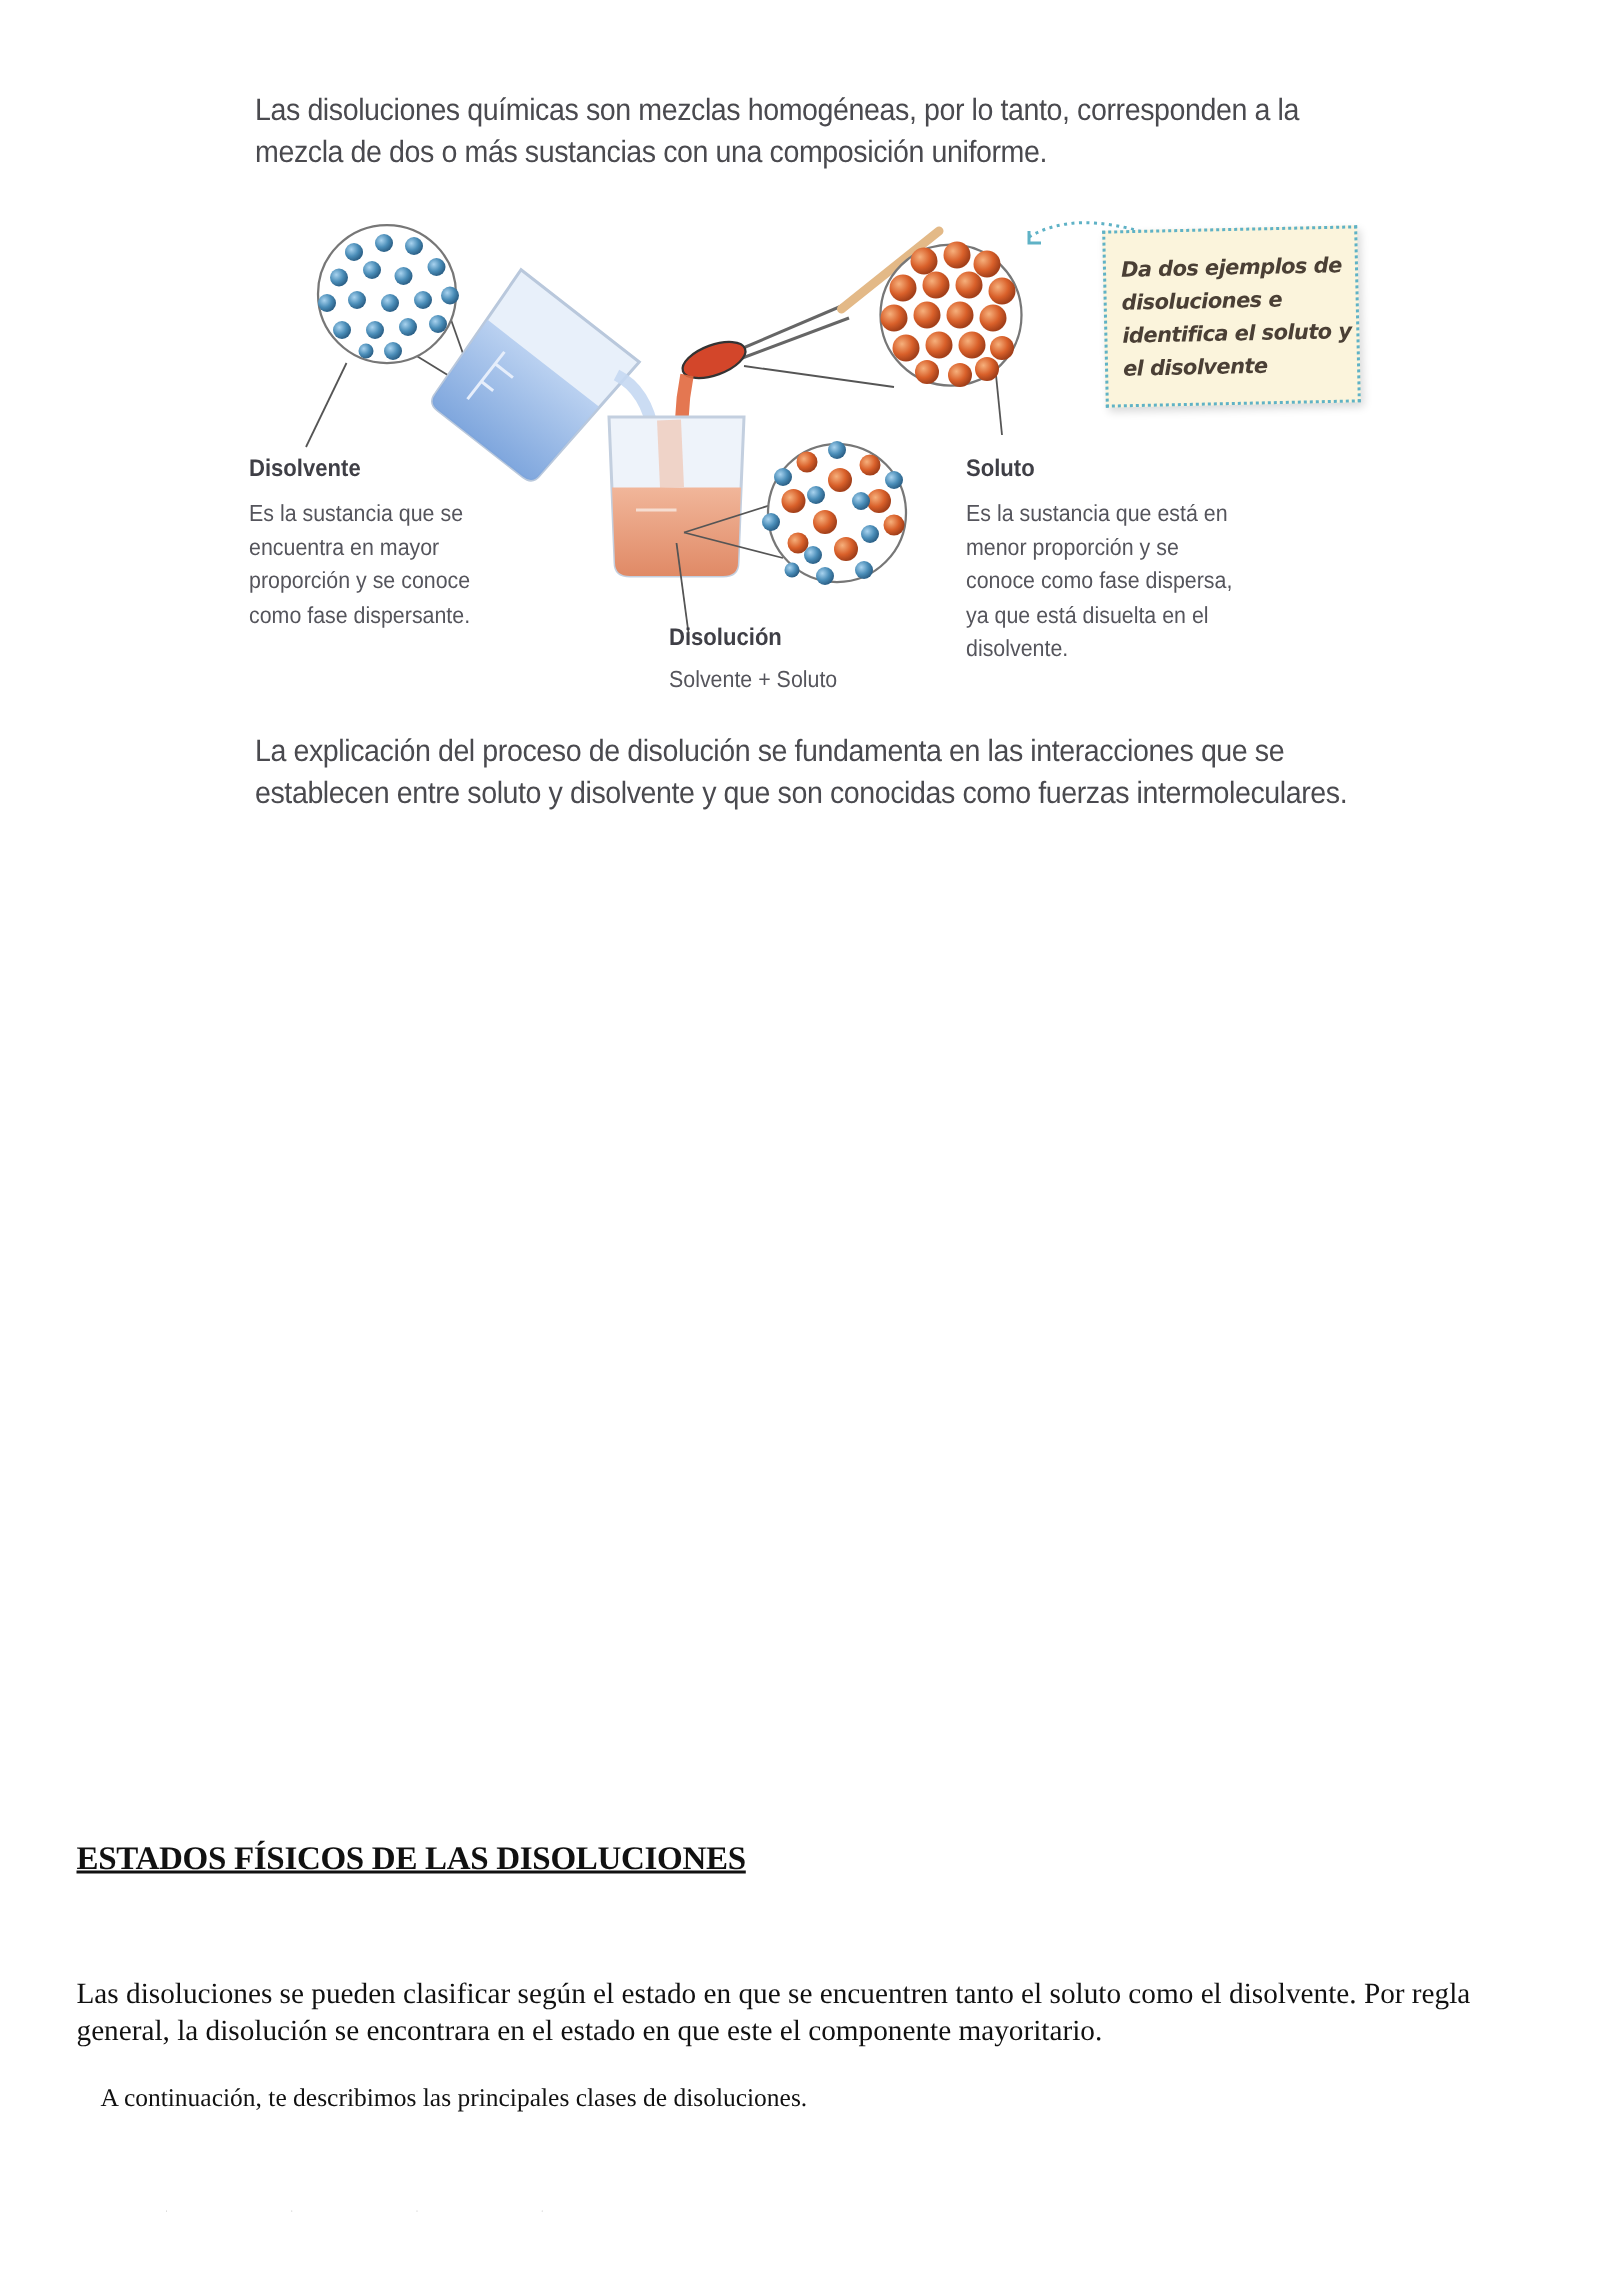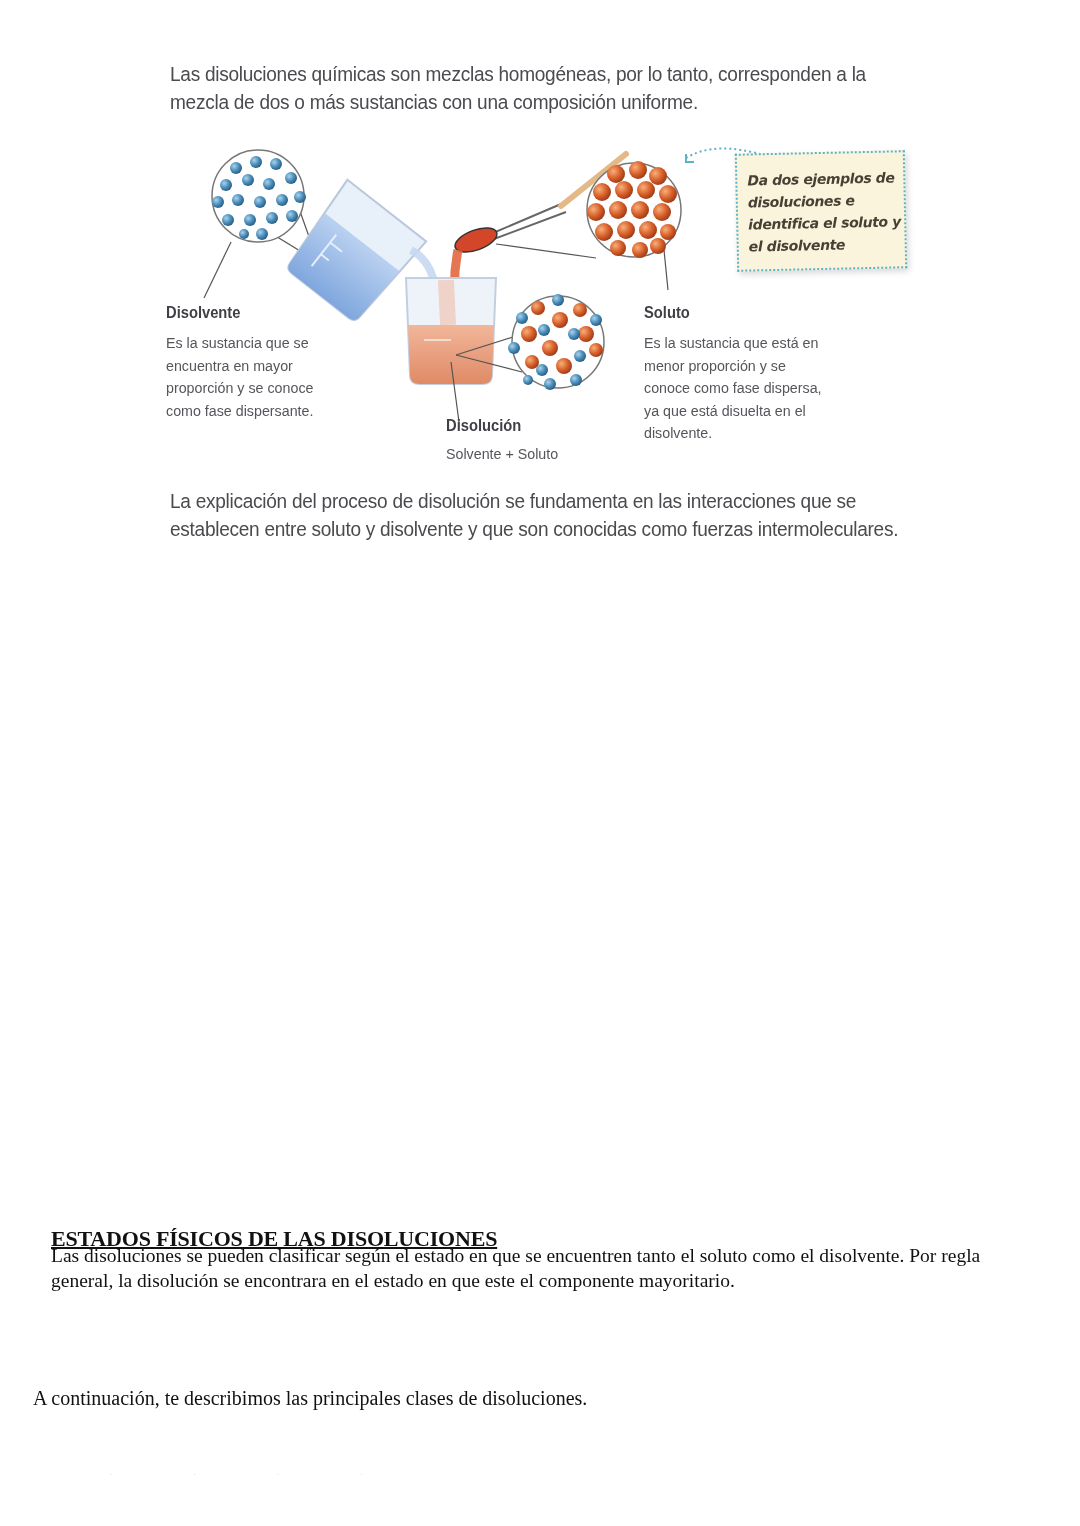--- a/index.html
+++ b/index.html
@@ -13,22 +13,22 @@
   .figure { position: absolute; left: 156px; top: 140px; width: 770px; height: 330px; }
   .figure svg { position: absolute; left: 0; top: 0; }
 
   .lbl-title { position: absolute; font-size: 16px; font-weight: bold; color: #3f3f46; transform: scaleX(0.92); transform-origin: left top; }
   .lbl-text { position: absolute; font-size: 15.5px; line-height: 22.5px; color: #55555c; transform: scaleX(0.92); transform-origin: left top; }
 
   .note { position: absolute; left: 736px; top: 152px; width: 166px; height: 114px; background: #fbf4dc; border: 2px dotted #5fb2c6; box-shadow: 2px 3px 6px rgba(0,0,0,0.15); transform: rotate(-1.2deg); }
   .note-text { position: absolute; left: 10px; top: 14px; width: 160px; font-family: "DejaVu Sans", sans-serif; font-weight: bold; font-size: 14px; line-height: 22px; color: #4a3f35; font-style: italic; letter-spacing: -0.4px; }
 
   .heading { position: absolute; left: 51px; top: 1226px; font-size: 22px; font-weight: bold; text-decoration: underline; text-decoration-thickness: 2px; letter-spacing: -0.2px; }
-  .para1 { position: absolute; left: 51px; top: 1243px; width: 980px; font-size: 19.5px; line-height: 25px; }
-  .para2 { position: absolute; left: 33px; top: 1386px; width: 980px; font-size: 20px; line-height: 25px; }
+  .para1 { position: absolute; left: 51px; top: 1317px; width: 980px; font-size: 19.5px; line-height: 25px; }
+  .para2 { position: absolute; left: 67px; top: 1386px; width: 980px; font-size: 17px; line-height: 25px; }
   .dots { position: absolute; left: 110px; top: 1472px; font-size: 6px; color: #bbb; letter-spacing: 40px; }
 </style>
 </head>
 <body>
 
 <p class="intro sans" style="margin:0">Las disoluciones químicas son mezclas homogéneas, por lo tanto, corresponden a la mezcla de dos o más sustancias con una composición uniforme.</p>
 
 <div class="figure">
   <svg width="770" height="330" viewBox="0 0 770 330">
     <defs>

